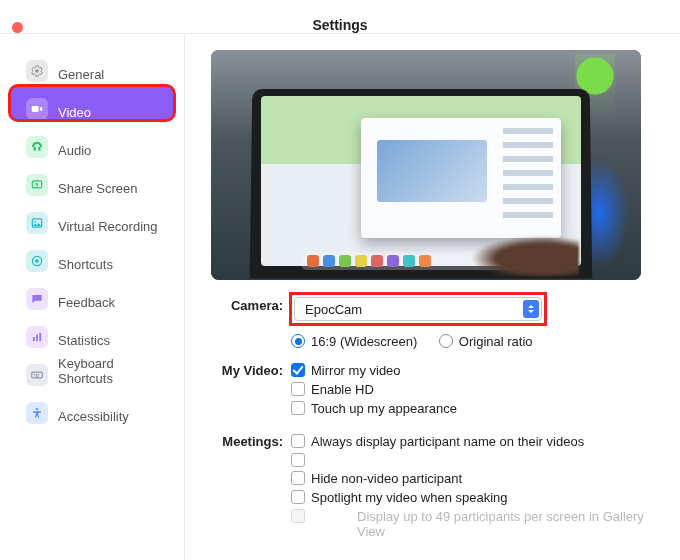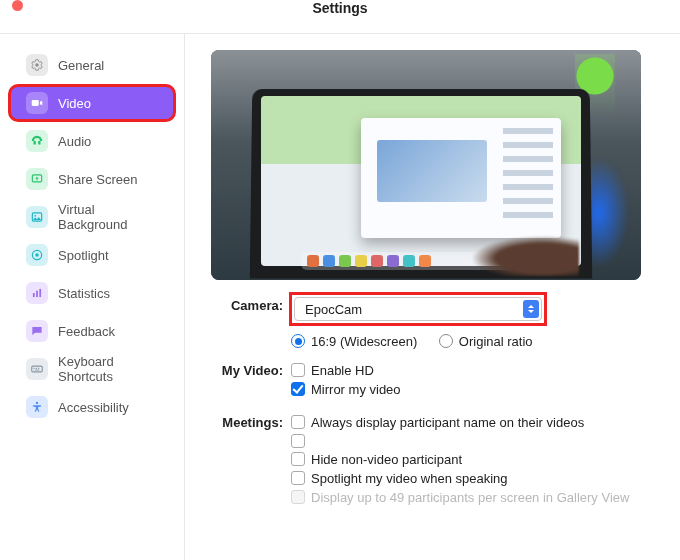--- a/index.html
+++ b/index.html
@@ -11,21 +11,21 @@
     font-family: -apple-system, BlinkMacSystemFont, "Segoe UI", Helvetica, Arial, sans-serif;
     font-size: 13px;
     color: #222;
     overflow: hidden;
   }
 
   
   .titlebar {
     height: 34px;
     display: flex;
-    align-items: flex-start;
+    align-items: flex-end;
     border-bottom: 1px solid #e8e8e8;
     position: relative;
   }
   .traffic-close {
     width: 11px; height: 11px; border-radius: 50%;
     background: #fc605c; margin-left: 12px;
   }
   .window-title {
     position: absolute; left: 0; right: 0; text-align: center;
     font-weight: 600; font-size: 14px; color: #222;
@@ -37,21 +37,21 @@
     height: calc(100% - 34px);
   }
 
   
   .sidebar {
     width: 185px;
     border-right: 1px solid #e8e8e8;
     padding-top: 14px;
   }
   .nav-item {
-    display: flex; align-items: center;
+    display: flex; align-items: flex-end;
     height: 34px;
     padding: 0 10px 0 16px;
     margin: 0 10px 4px 10px;
     border-radius: 8px;
     cursor: pointer;
     color: #555; font-size: 13px;
   }
   .nav-item.active {
     background: #8b5cf6; color: #fff;
   }
@@ -156,21 +156,21 @@
     background:#3f7ef5; border-radius:3px;
     display:flex; flex-direction:column; align-items:center; justify-content:center;
   }
   .select .stepper::before, .select .stepper::after{
     content:""; width:0;height:0; border-left:3px solid transparent; border-right:3px solid transparent;
   }
   .select .stepper::before{ border-bottom:3px solid #fff; margin-bottom:2px;}
   .select .stepper::after{ border-top:3px solid #fff;}
 
   .opt { display:flex; margin: 4px 0; cursor:pointer; }
-  .opt.disabled { color:#b8b8b8; cursor:default;}
+  .opt.disabled { color:#b8b8b8; cursor:default;gap:46px;}
   .radio {
     width:14px;height:14px;border-radius:50%;
     border:1.5px solid #888; margin-right:6px; position:relative; flex-shrink:0;
   }
   .radio.checked{ border-color:#0e72ec;}
   .radio.checked::after{
     content:""; position:absolute; inset:2.5px; border-radius:50%; background:#0e72ec;
   }
   .chk {
     width:14px;height:14px;border-radius:3px;
@@ -238,51 +238,51 @@
     </div>
 
     <div class="nav-item">
       <span class="nav-icon" style="background:#d4f1f5">
         <svg viewBox="0 0 24 24" fill="#1fb6c7">
             <rect x="4" y="5" width="16" height="14" rx="2" fill="none" stroke="#1fb6c7" stroke-width="2"></rect>
             <circle cx="9" cy="10" r="1.5"></circle>
             <path d="M5 17l4-4 3 3 3-4 4 5z"></path>
           </svg>
       </span>
-      <span>Virtual Background</span>
+      <span>Virtual Recording</span>
     </div>
 
     <div class="nav-item">
       <span class="nav-icon" style="background:#d4f1f5">
         <svg viewBox="0 0 24 24" fill="#1fb6c7">
             <circle cx="12" cy="12" r="8" fill="none" stroke="#1fb6c7" stroke-width="2"></circle>
             <circle cx="12" cy="12" r="3"></circle>
           </svg>
       </span>
-      <span>Spotlight</span>
+      <span>Shortcuts</span>
+    </div>
+
+    <div class="nav-item">
+      <span class="nav-icon" style="background:#eee3ff">
+        <svg viewBox="0 0 24 24" fill="#9a6ff0">
+            <path d="M4 5h16v10H9l-5 4z"></path>
+          </svg>
+      </span>
+      <span>Feedback</span>
     </div>
 
     <div class="nav-item">
       <span class="nav-icon" style="background:#eee3ff">
         <svg viewBox="0 0 24 24" fill="#9a6ff0">
             <rect x="5" y="12" width="3" height="7"></rect>
             <rect x="10.5" y="8" width="3" height="11"></rect>
             <rect x="16" y="5" width="3" height="14"></rect>
           </svg>
       </span>
       <span>Statistics</span>
-    </div>
-
-    <div class="nav-item">
-      <span class="nav-icon" style="background:#eee3ff">
-        <svg viewBox="0 0 24 24" fill="#9a6ff0">
-            <path d="M4 5h16v10H9l-5 4z"></path>
-          </svg>
-      </span>
-      <span>Feedback</span>
     </div>
 
     <div class="nav-item">
       <span class="nav-icon" style="background:#e8ecf0">
         <svg viewBox="0 0 24 24" fill="#8a97a6">
             <rect x="3" y="7" width="18" height="10" rx="2" fill="none" stroke="#8a97a6" stroke-width="2"></rect>
             <rect x="6" y="10" width="2" height="2"></rect>
             <rect x="10" y="10" width="2" height="2"></rect>
             <rect x="14" y="10" width="2" height="2"></rect>
             <rect x="8" y="13" width="8" height="1.5"></rect>
@@ -346,26 +346,30 @@
               <span>Original ratio</span>
             </label>
           </div>
         </div>
       </div>
 
       <div class="row">
         <div class="label">My Video:</div>
         <div class="controls">
           <label class="opt">
-            <span class="chk"></span>
-            <span>Enable HD</span>
-          </label>
-          <label class="opt">
             <span class="chk checked"></span>
             <span>Mirror my video</span>
+          </label>
+          <label class="opt">
+            <span class="chk"></span>
+            <span>Enable HD</span>
+          </label>
+          <label class="opt">
+            <span class="chk"></span>
+            <span>Touch up my appearance</span>
           </label>
         </div>
       </div>
 
       <div class="row" style="margin-top:10px">
         <div class="label">Meetings:</div>
         <div class="controls">
           <label class="opt">
             <span class="chk"></span>
             <span>Always display participant name on their videos</span>

